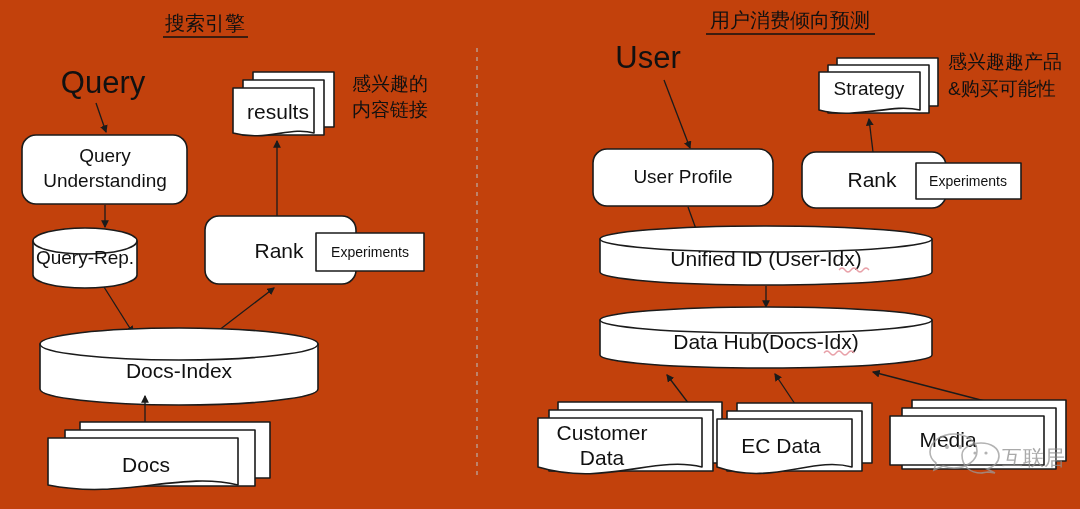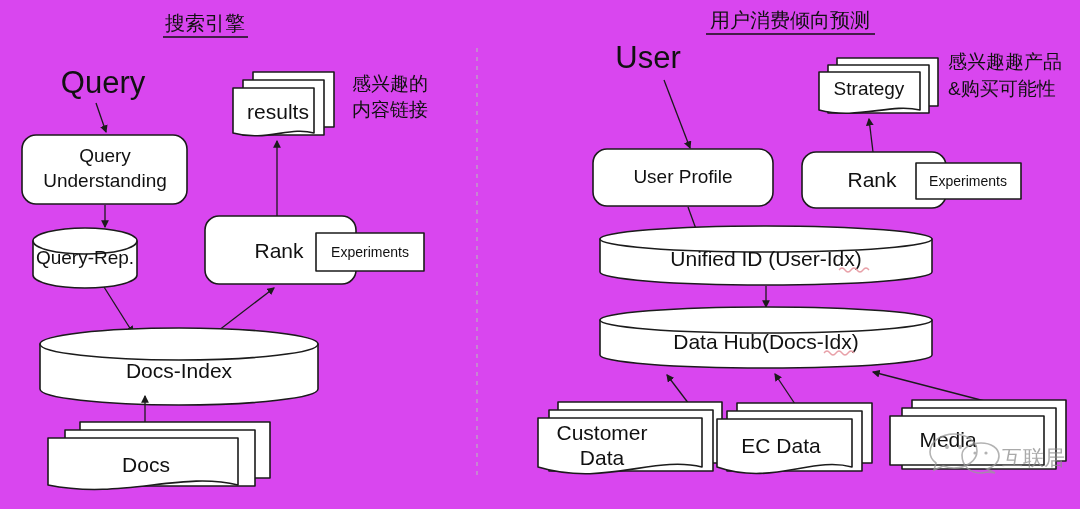--- a/index.html
+++ b/index.html
@@ -9,21 +9,21 @@
     background: #ffffff;
   }
   body {
     font-family: "Liberation Sans", "DejaVu Sans", sans-serif;
     color: #111111;
   }
   #canvas {
     position: relative;
     width: 1080px;
     height: 509px;
-    background: #d946ef;
+    background: #c2410c;
     overflow: hidden;
   }
   svg#diagram {
     position: absolute;
     left: 0;
     top: 0;
     width: 1080px;
     height: 509px;
   }
   .shapefill {

